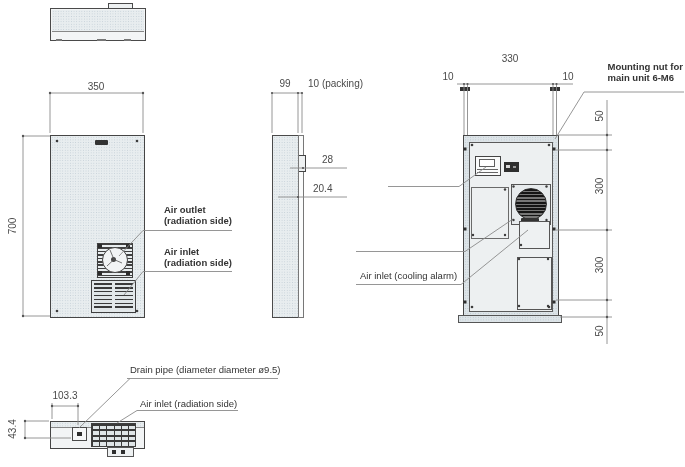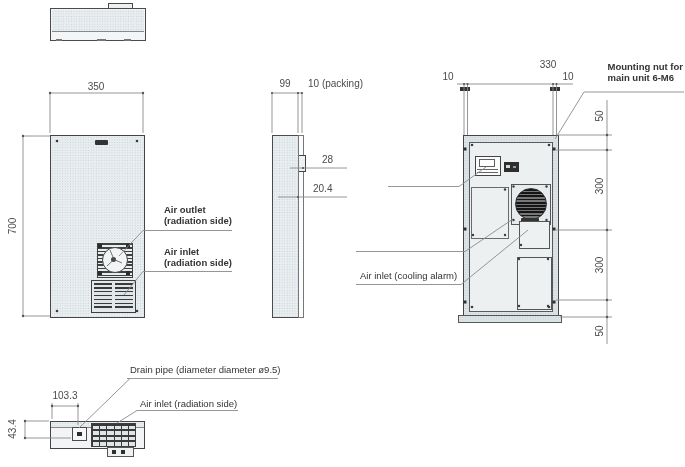--- a/index.html
+++ b/index.html
@@ -218,21 +218,21 @@
     </g>
   </svg>
 
   <div class="dim cx" style="left:96px;top:82px;">350</div>
   <div class="dim rot" style="left:13px;top:226px;">700</div>
   <div class="dim cx" style="left:285px;top:79px;">99</div>
   <div class="dim" style="left:308px;top:79px;">10 (packing)</div>
   <div class="dim" style="left:322px;top:155px;">28</div>
   <div class="dim" style="left:313px;top:184px;">20.4</div>
   <div class="dim cx" style="left:448px;top:72px;">10</div>
-  <div class="dim cx" style="left:510px;top:60px;margin-left:38px;">330</div>
+  <div class="dim cx" style="left:510px;top:54px;">330</div>
   <div class="dim cx" style="left:568px;top:72px;">10</div>
   <div class="dim rot" style="left:600px;top:116px;">50</div>
   <div class="dim rot" style="left:600px;top:186px;">300</div>
   <div class="dim rot" style="left:600px;top:265px;">300</div>
   <div class="dim rot" style="left:600px;top:331px;">50</div>
   <div class="dim cx" style="left:65px;top:391px;">103.3</div>
   <div class="dim rot" style="left:13px;top:429px;">43.4</div>
 
   <div class="lbl r" style="right:453px;top:204px;">
     <span style="display:block;">Air outlet</span>

